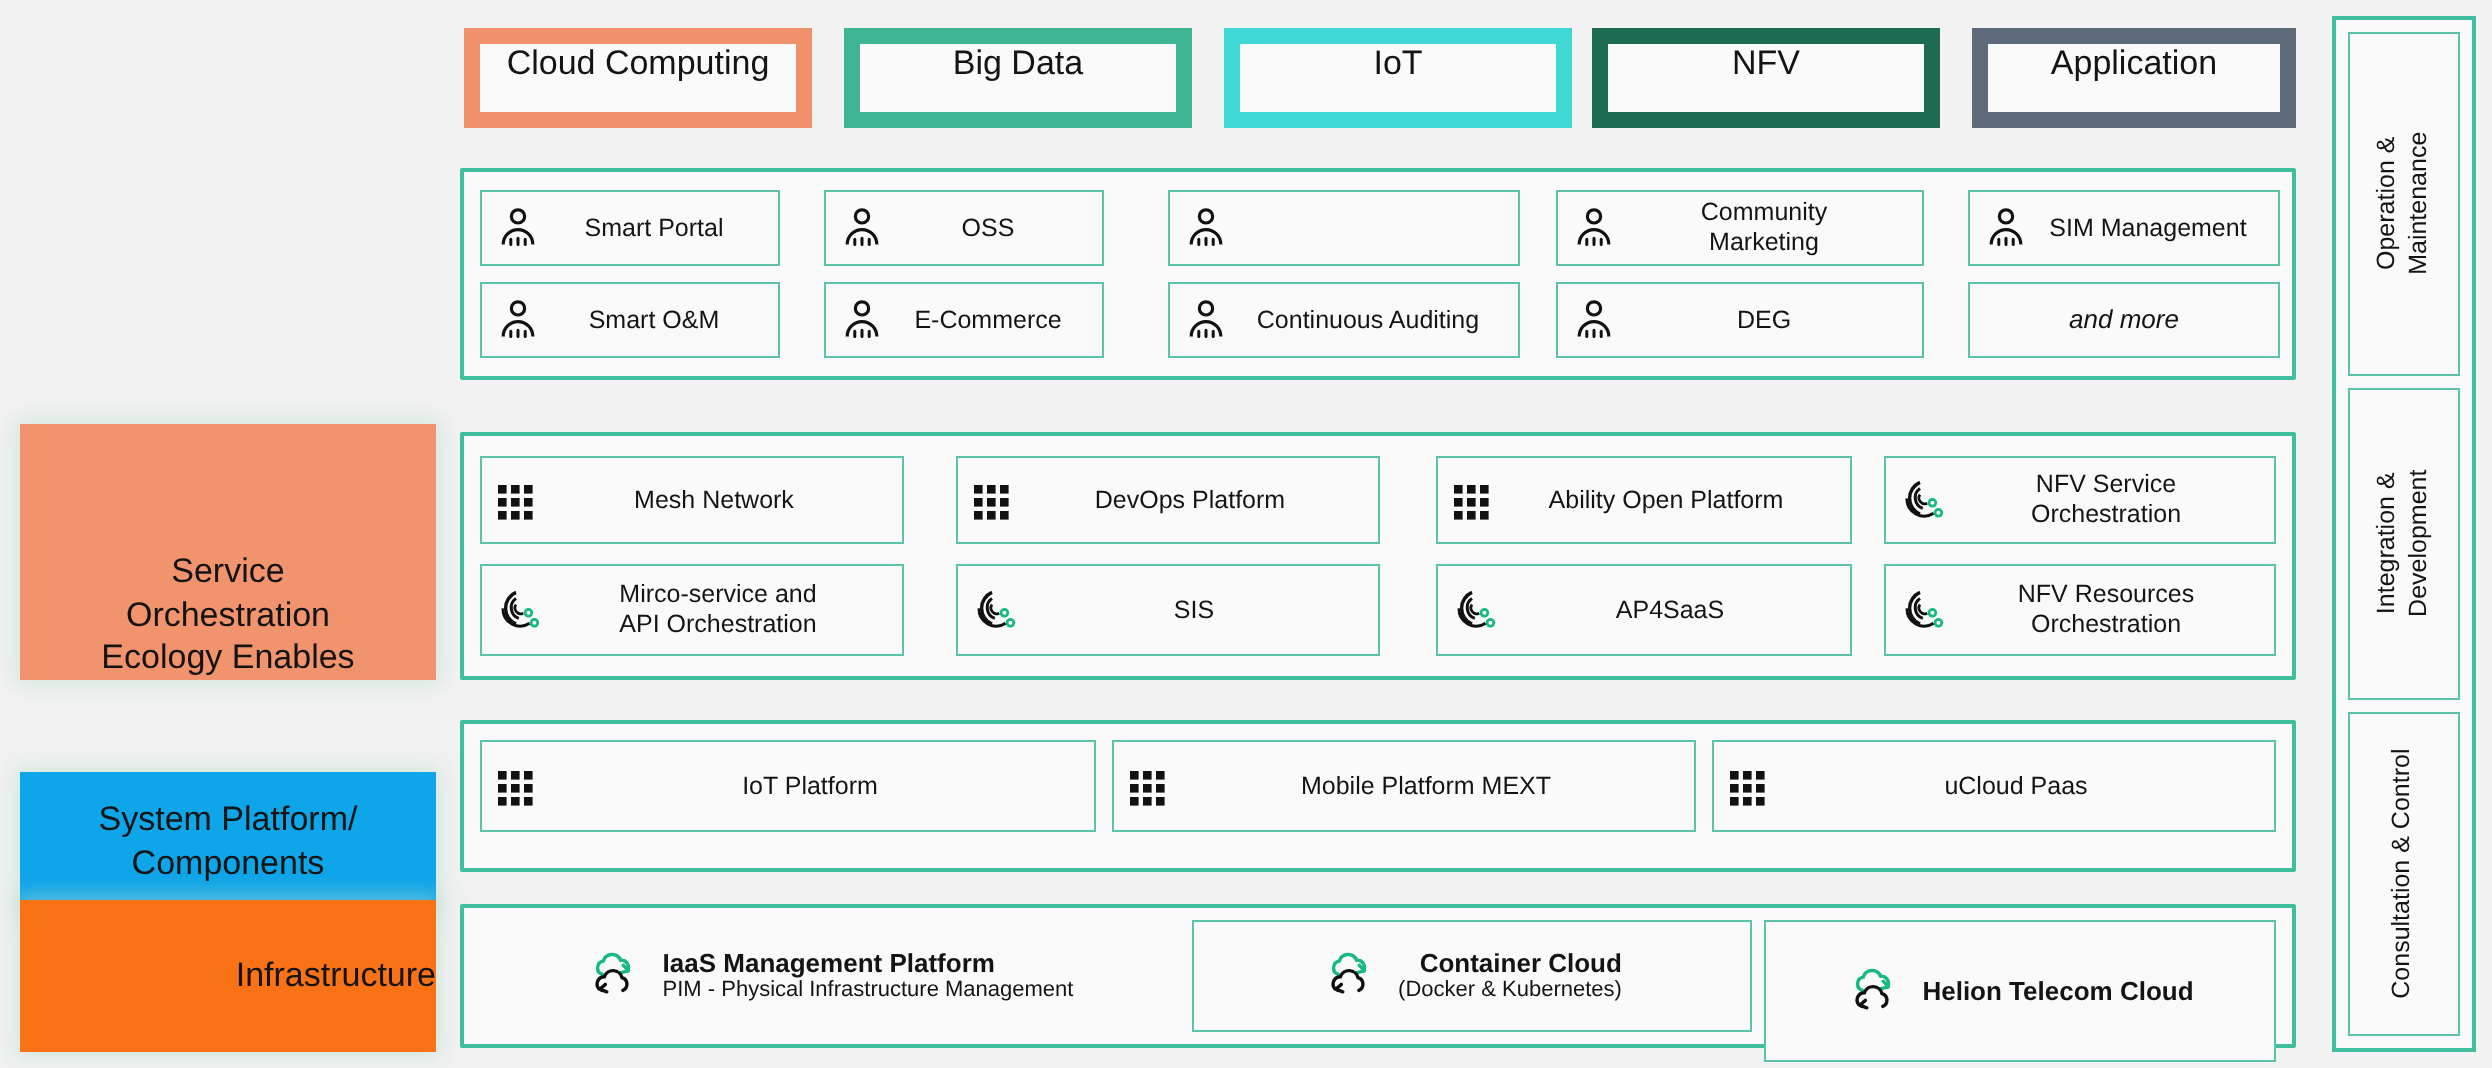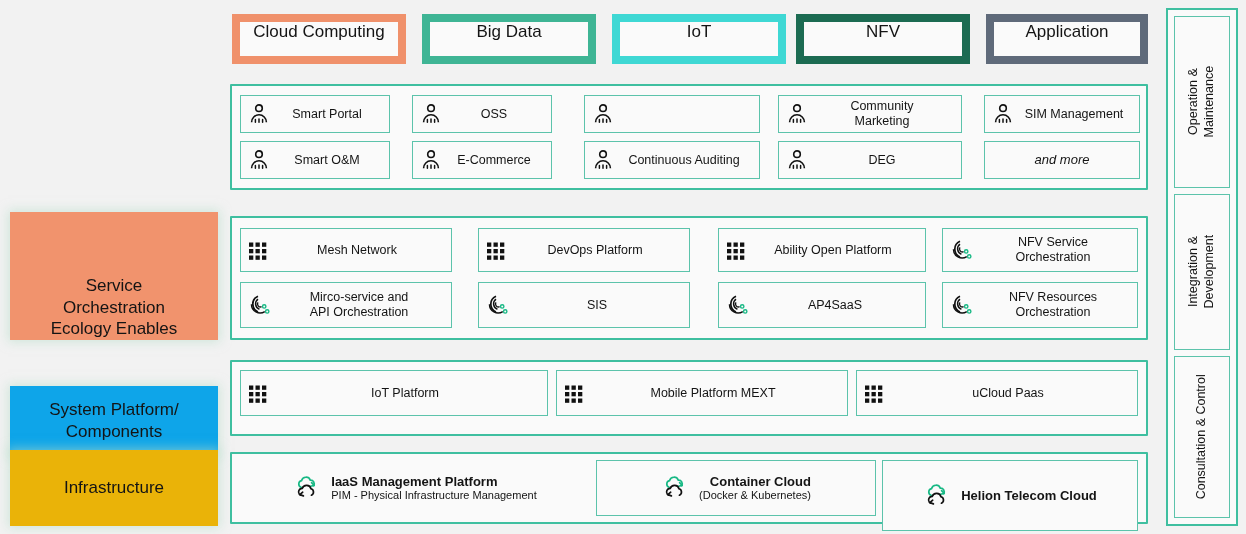--- a/index.html
+++ b/index.html
@@ -34,21 +34,21 @@
     justify-content: center;
     text-align: center;
     font-size: 17px;
     line-height: 1.28;
     color: #141414;
     box-shadow: 0 0 10px 2px rgba(180,220,200,0.55);
   }
   .layer-label.application      { top: 8px;   height: 182px; background: #33906f; }
   .layer-label.service          { top: 212px; height: 128px; background: #f1936d; align-items: flex-end; }
   .layer-label.platform         { top: 358px; height: 70px;  background: #0ea5e9; margin-top: 28px; }
-  .layer-label.infrastructure   { top: 450px; height: 76px;  background: #eab308; }
+  .layer-label.infrastructure   { top: 450px; height: 76px;  background: #f97316; justify-content: flex-end; }
 
   
   .row-container {
     position: absolute;
     border: 2px solid #3fbfa0;
     background: #fafafa;
     border-radius: 1px;
   }
   #app-container   { left: 230px; top: 84px;  width: 918px; height: 106px; }
   #svc-container   { left: 230px; top: 216px; width: 918px; height: 124px; }

